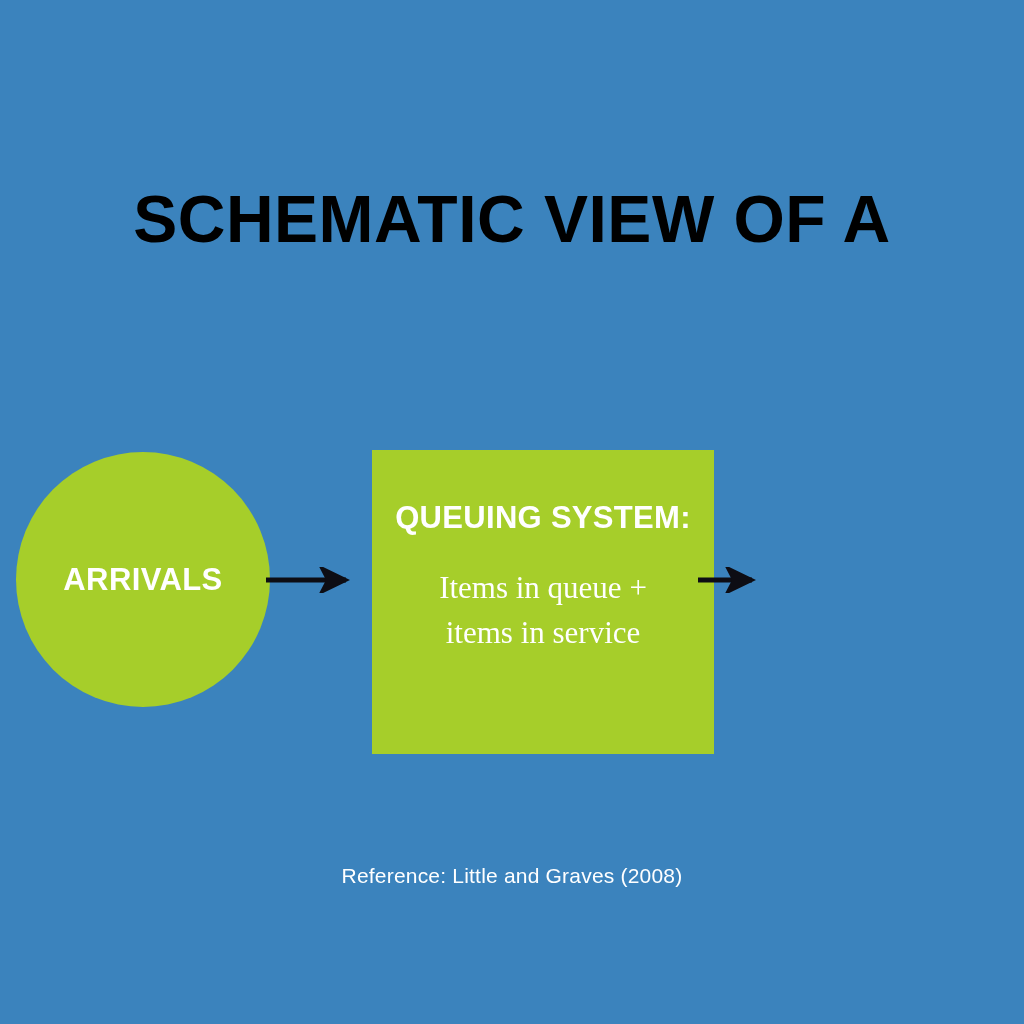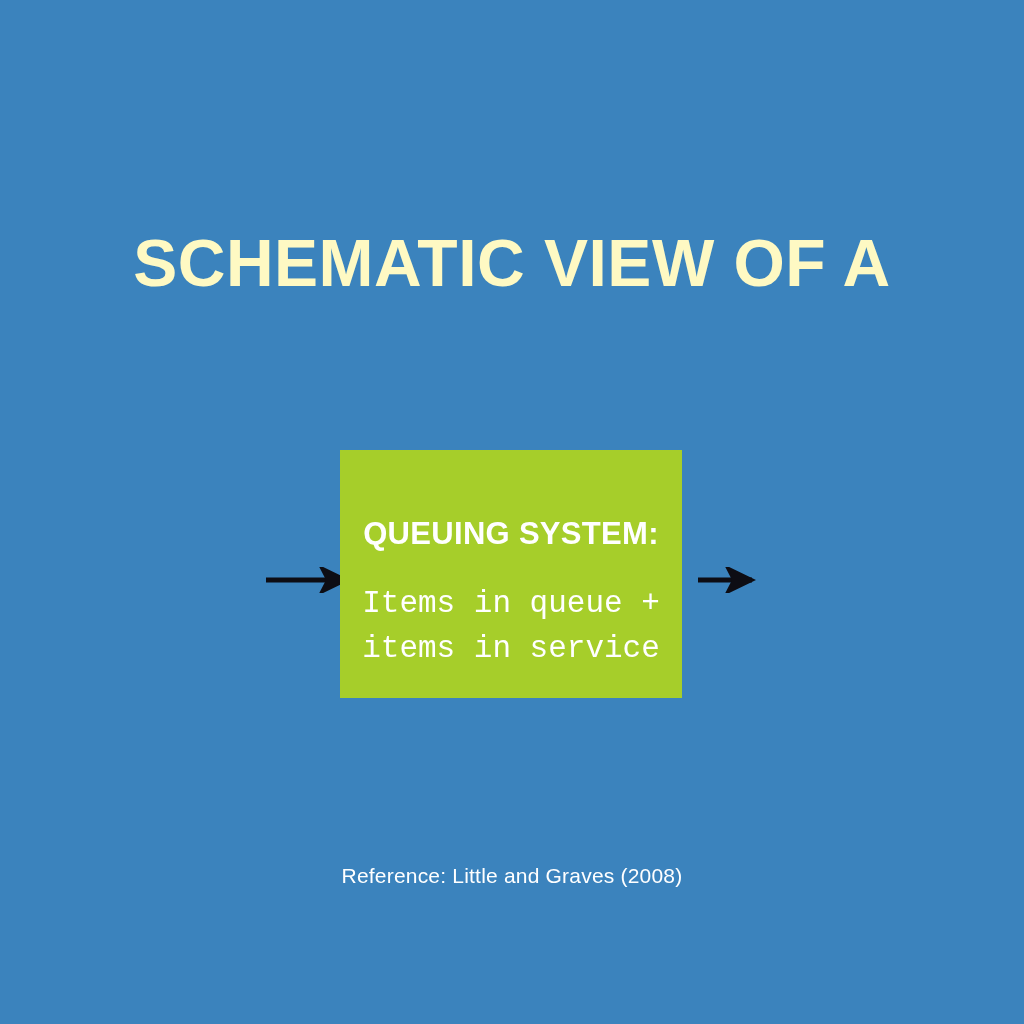--- a/index.html
+++ b/index.html
@@ -25,29 +25,28 @@
   #title-block {
     position: absolute;
     left: 0;
     top: 176px;
     width: 1024px;
     text-align: center;
     user-select: none;
   }
   .title-line {
     display: block;
-    color: #fef9c3;
+    color: #000000;
     font-family: "Liberation Sans", sans-serif;
     font-weight: bold;
     font-size: 66px;
     line-height: 87px;
     letter-spacing: 0.5px;
     text-transform: uppercase;
     white-space: nowrap;
-    margin-top: 44px;
   }
 
   
   #diagram {
     position: absolute;
     left: 0;
     top: 0;
     width: 1024px;
     height: 1024px;
   }
@@ -84,46 +83,46 @@
     user-select: none;
   }
   
   #node-departures .node-label {
     left: 14px;
   }
 
   
   #node-system {
     position: absolute;
-    left: 340px;
+    left: 372px;
     top: 450px;
     width: 342px;
-    height: 248px;
+    height: 304px;
     background: #a6ce2a;
     display: flex;
     flex-direction: column;
     align-items: center;
     justify-content: flex-start;
-    padding-top: 66px;
+    padding-top: 50px;
     box-sizing: border-box;
   }
   #system-heading {
     color: #ffffff;
     font-family: "Liberation Sans", sans-serif;
     font-weight: bold;
     font-size: 31px;
     letter-spacing: 0.3px;
     white-space: nowrap;
     text-transform: uppercase;
     user-select: none;
   }
   #system-body {
     margin-top: 29px;
     color: #ffffff;
-    font-family: Liberation Mono, monospace;
+    font-family: Liberation Serif, serif;
     font-weight: normal;
     font-size: 31px;
     line-height: 45px;
     text-align: center;
     white-space: pre-line;
     user-select: none;
   }
 
   
   .flow-arrow {
@@ -160,20 +159,23 @@
 <body>
 
 <div id="canvas">
 
   <div id="title-block">
     <span class="title-line">SCHEMATIC VIEW OF A</span>
   </div>
 
   <div id="diagram">
 
+    <div id="node-arrivals" class="node-circle">
+      <span class="node-label">ARRIVALS</span>
+    </div>
 
     <svg id="arrow-arrivals-to-system" class="flow-arrow" viewBox="0 0 96 26" aria-hidden="true">
       <defs>
         <marker id="head-a" markerWidth="7" markerHeight="7" refX="5.6" refY="3.5" orient="auto" markerUnits="strokeWidth">
           <path d="M0,0.4 L6.4,3.5 L0,6.6 L1.6,3.5 Z" fill="#0d0d14"></path>
         </marker>
       </defs>
       <line x1="2" y1="13" x2="82" y2="13" stroke="#0d0d14" stroke-width="5" marker-end="url(#head-a)"></line>
     </svg>
 

